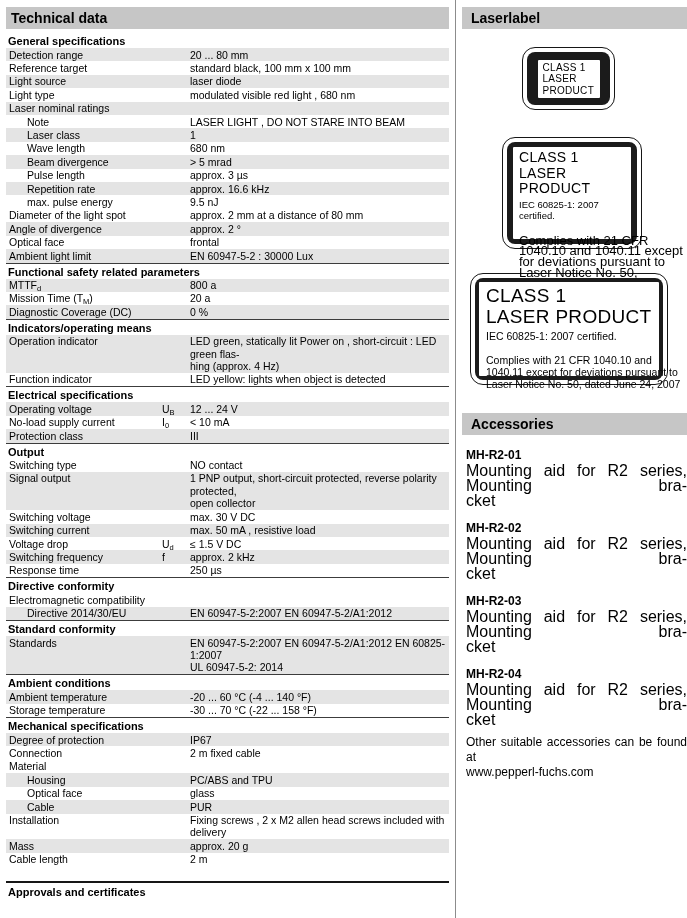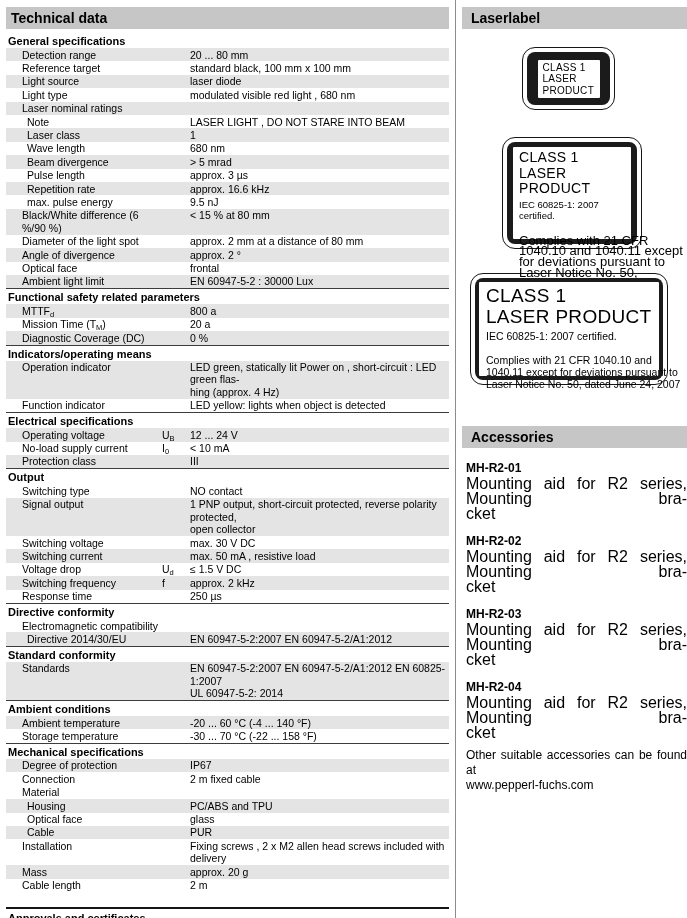--- a/index.html
+++ b/index.html
@@ -18,21 +18,21 @@
 
   
   #technical-table{margin-top:4px;}
   .t-sec-header{font-size:11px;font-weight:bold;padding:2px 0 1px 2px;border-top:1px solid #3c3c3c;
                 line-height:12px;}
   .t-sec-header.first{border-top:none;}
   .t-sec-header.emph{border-top:2px solid #161616;margin-top:15px;padding-top:3px;}
   .t-row{display:grid;grid-template-columns:156px 28px 1fr;font-size:10.5px;line-height:12.4px;
          padding:0.5px 0;min-height:12.4px;}
   .t-row.shaded{background:#e4e4e4;}
-  .t-label.ind1{padding-left:16px;}
+  .t-label.ind1{padding-left:3px;}
   .t-label.ind2{padding-left:21px;}
   .t-value{white-space:pre-line;}
   sub.s{font-size:7.5px;vertical-align:-2px;line-height:0;}
 
   
   .laser-label{background:#fff;border:1.5px solid #161616;border-radius:13px;box-sizing:border-box;
                padding:4px;display:flex;}
   .laser-frame{background:#1b1b1b;border-radius:8px;flex:1;display:flex;align-items:center;
                justify-content:center;}
   .laser-inner{background:#fff;border-radius:1px;}
@@ -50,21 +50,21 @@
   .l1 .laser-cert{font-size:9.5px;margin-top:2px;}
   .l1 .laser-body{font-size:13px;line-height:10.8px;margin-top:15px;}
 
   .laser-label.l2{width:198px;height:112px;margin:24px 0 0 8px;}
   .l2 .laser-inner{width:180px;height:94px;padding:3px 0 0 7px;box-sizing:border-box;}
   .l2 .laser-heading{font-size:19px;line-height:21px;}
   .l2 .laser-cert{font-size:10.5px;margin-top:3px;}
   .l2 .laser-body{font-size:10.5px;line-height:12.2px;margin-top:12px;}
 
   
-  #accessories-bar{margin-top:41px;}
+  #accessories-bar{margin-top:28px;}
   .acc-item{margin-top:9px;padding-left:4px;}
   .acc-model{font-size:12px;font-weight:bold;line-height:15px;margin-top:13px;}
   .acc-desc div{font-size:16px;line-height:15px;}
   .jline{text-align:justify;text-align-last:justify;}
   #acc-note{margin-top:8px;padding-left:4px;}
   #acc-note div{font-size:12px;line-height:15px;}
 </style>
 </head>
 <body>
 
@@ -127,25 +127,20 @@
         </div>
         <div class="t-row shaded">
           <div class="t-label ind2"><span>Repetition rate</span></div>
           <div class="t-symbol"></div>
           <div class="t-value">approx. 16.6 kHz</div>
         </div>
         <div class="t-row">
           <div class="t-label ind2"><span>max. pulse energy</span></div>
           <div class="t-symbol"></div>
           <div class="t-value">9.5  nJ</div>
-        </div>
-        <div class="t-row shaded">
-          <div class="t-label ind1"><span>Black/White difference (6 %/90 %)</span></div>
-          <div class="t-symbol"></div>
-          <div class="t-value">&lt; 15  % at 80  mm</div>
         </div>
         <div class="t-row">
           <div class="t-label ind1"><span>Diameter of the light spot</span></div>
           <div class="t-symbol"></div>
           <div class="t-value">approx. 2 mm at a distance of 80 mm</div>
         </div>
         <div class="t-row shaded">
           <div class="t-label ind1"><span>Angle of divergence</span></div>
           <div class="t-symbol"></div>
           <div class="t-value">approx. 2  °</div>

